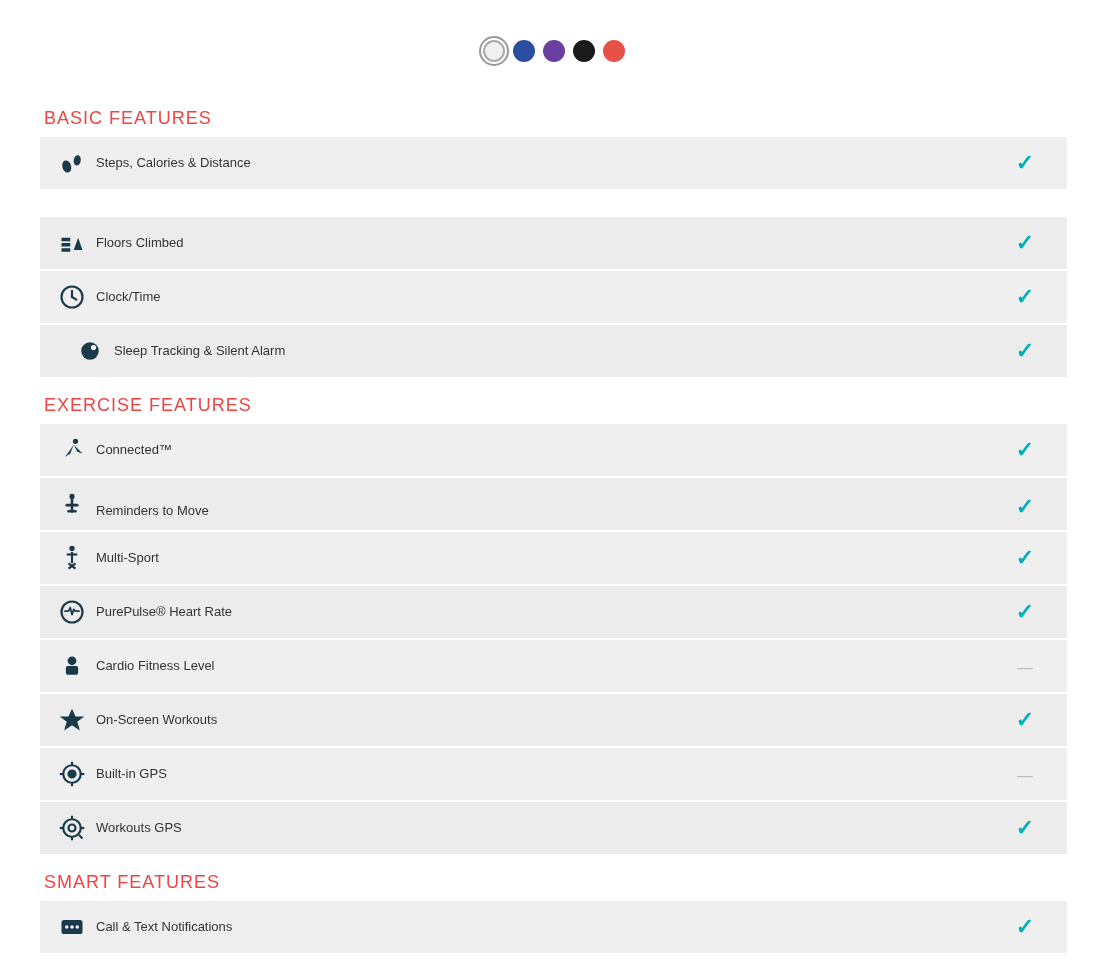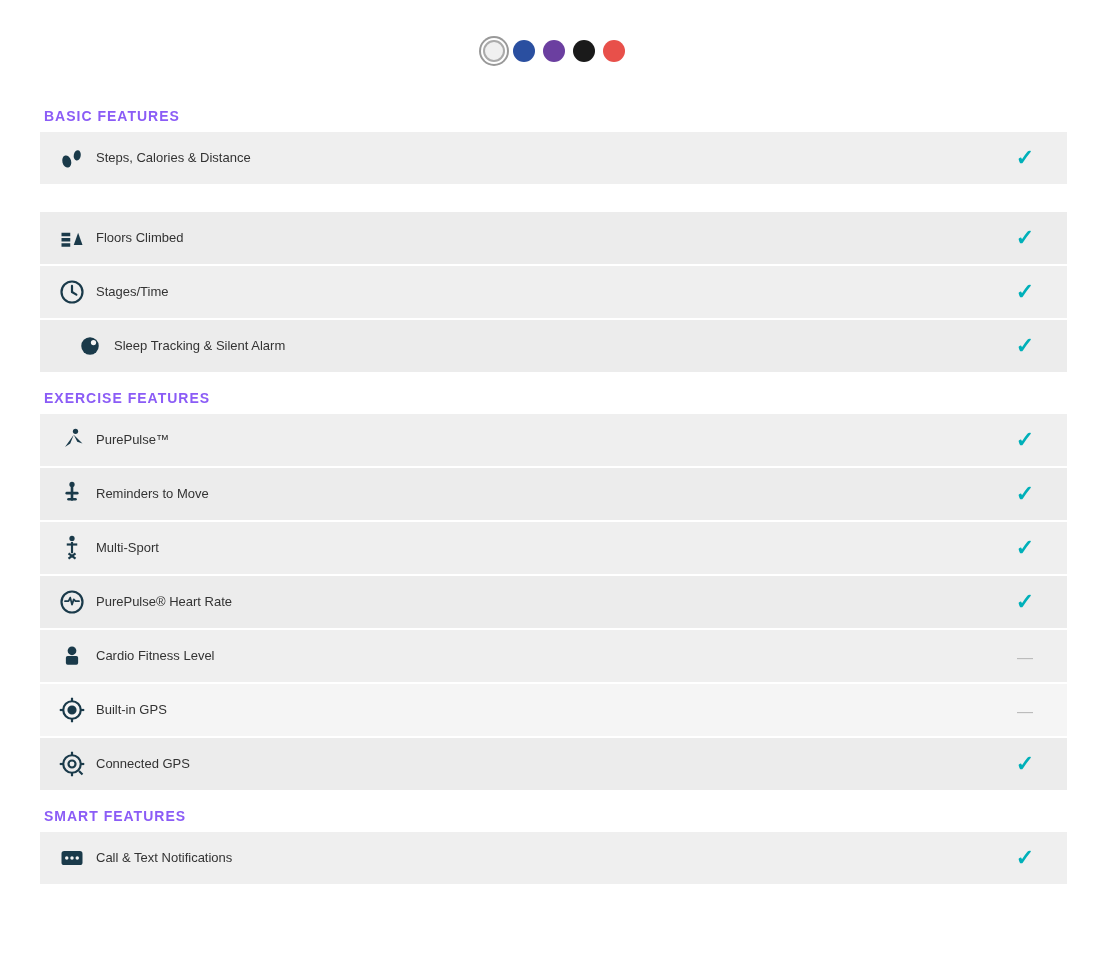--- a/index.html
+++ b/index.html
@@ -40,23 +40,23 @@
       width: 22px;
       height: 22px;
       border-radius: 50%;
       display: inline-block;
       cursor: pointer;
     }
     .color-swatch.selected {
       box-shadow: 0 0 0 2px #fff, 0 0 0 4px #999;
     }
     .section-header {
-      font-size: 14px;
-      font-weight: 700;
-      color: #8b5cf6;
+      font-size: 18px;
+      font-weight: 400;
+      color: #ef4444;
       letter-spacing: 1px;
       padding: 16px 0 8px 4px;
       text-transform: uppercase;
     }
     .feature-row {
       display: flex;
       align-items: center;
       background: #f5f5f5;
       margin-bottom: 2px;
       padding: 10px 12px;
@@ -148,21 +148,21 @@
           <div class="feature-check"><span class="check-yes"></span></div>
         </div>
         <div class="feature-row">
           <div class="feature-icon">
             <svg class="icon-svg" viewBox="0 0 32 32" fill="none" stroke="#1a3a4a" stroke-width="2.5">
               <circle cx="16" cy="16" r="12" fill="none" stroke="#1a3a4a" stroke-width="2.5"></circle>
               <line x1="16" y1="16" x2="16" y2="9" stroke="#1a3a4a" stroke-width="2.5" stroke-linecap="round"></line>
               <line x1="16" y1="16" x2="21" y2="19" stroke="#1a3a4a" stroke-width="2.5" stroke-linecap="round"></line>
             </svg>
           </div>
-          <div class="feature-label">Stages/Time</div>
+          <div class="feature-label">Clock/Time</div>
           <div class="feature-check"><span class="check-yes"></span></div>
         </div>
         <div class="feature-row" style="background: rgb(236, 236, 236); padding-left: 30px;">
           <div class="feature-icon">
             <svg class="icon-svg" viewBox="0 0 32 32" fill="#1a3a4a">
               <circle cx="16" cy="16" r="10"></circle>
               <circle cx="20" cy="12" r="3" fill="#f5f5f5"></circle>
             </svg>
           </div>
           <div class="feature-label">Sleep Tracking &amp; Silent Alarm</div>
@@ -171,24 +171,24 @@
       </div>
       <div>
         <div class="section-header">EXERCISE FEATURES</div>
         <div class="feature-row">
           <div class="feature-icon">
             <svg class="icon-svg" viewBox="0 0 32 32" fill="#1a3a4a">
               <circle cx="20" cy="6" r="3"></circle>
               <path d="M18 10 L14 20 L8 24 M18 10 L22 18 L28 20 M14 20 L12 28"></path>
             </svg>
           </div>
-          <div class="feature-label">PurePulse™</div>
-          <div class="feature-check"><span class="check-yes"></span></div>
-        </div>
-        <div class="feature-row" style="background: rgb(236, 236, 236);">
+          <div class="feature-label">Connected™</div>
+          <div class="feature-check"><span class="check-yes"></span></div>
+        </div>
+        <div class="feature-row" style="background: rgb(236, 236, 236); align-items: flex-end;">
           <div class="feature-icon">
             <svg class="icon-svg" viewBox="0 0 32 32" fill="#1a3a4a">
               <circle cx="16" cy="5" r="3"></circle>
               <line x1="16" y1="8" x2="16" y2="22" stroke="#1a3a4a" stroke-width="3" stroke-linecap="round"></line>
               <line x1="10" y1="15" x2="22" y2="15" stroke="#1a3a4a" stroke-width="3" stroke-linecap="round"></line>
               <line x1="12" y1="22" x2="16" y2="22" stroke="#1a3a4a" stroke-width="3" stroke-linecap="round"></line>
               <line x1="20" y1="22" x2="16" y2="22" stroke="#1a3a4a" stroke-width="3" stroke-linecap="round"></line>
             </svg>
           </div>
           <div class="feature-label">Reminders to Move</div>
@@ -220,20 +220,29 @@
         <div class="feature-row">
           <div class="feature-icon">
             <svg class="icon-svg" viewBox="0 0 32 32" fill="#1a3a4a">
               <circle cx="16" cy="10" r="5"></circle>
               <rect x="9" y="16" width="14" height="10" rx="2"></rect>
               <rect x="13" y="19" width="6" height="2"></rect>
             </svg>
           </div>
           <div class="feature-label">Cardio Fitness Level</div>
           <div class="feature-check"><span class="check-no"></span></div>
+        </div>
+        <div class="feature-row" style="background: rgb(236, 236, 236);">
+          <div class="feature-icon">
+            <svg class="icon-svg" viewBox="0 0 32 32" fill="#1a3a4a">
+              <polygon points="16,3 20,12 30,12 22,18 25,28 16,22 7,28 10,18 2,12 12,12"></polygon>
+            </svg>
+          </div>
+          <div class="feature-label">On-Screen Workouts</div>
+          <div class="feature-check"><span class="check-yes"></span></div>
         </div>
         <div class="feature-row">
           <div class="feature-icon">
             <svg class="icon-svg" viewBox="0 0 32 32" fill="none" stroke="#1a3a4a" stroke-width="2.5">
               <circle cx="16" cy="16" r="10"></circle>
               <circle cx="16" cy="16" r="4" fill="#1a3a4a"></circle>
               <line x1="16" y1="6" x2="16" y2="2"></line>
               <line x1="16" y1="30" x2="16" y2="26"></line>
               <line x1="6" y1="16" x2="2" y2="16"></line>
               <line x1="30" y1="16" x2="26" y2="16"></line>
@@ -247,21 +256,21 @@
             <svg class="icon-svg" viewBox="0 0 32 32" fill="none" stroke="#1a3a4a" stroke-width="2.5">
               <circle cx="16" cy="16" r="10"></circle>
               <circle cx="16" cy="16" r="4" fill="none" stroke="#1a3a4a" stroke-width="2.5"></circle>
               <line x1="16" y1="6" x2="16" y2="2"></line>
               <line x1="16" y1="30" x2="16" y2="26"></line>
               <line x1="6" y1="16" x2="2" y2="16"></line>
               <line x1="30" y1="16" x2="26" y2="16"></line>
               <line x1="24" y1="24" x2="28" y2="28"></line>
             </svg>
           </div>
-          <div class="feature-label">Connected GPS</div>
+          <div class="feature-label">Workouts GPS</div>
           <div class="feature-check"><span class="check-yes"></span></div>
         </div>
       </div>
       <div>
         <div class="section-header">SMART FEATURES</div>
         <div class="feature-row">
           <div class="feature-icon">
             <svg class="icon-svg" viewBox="0 0 32 32" fill="#1a3a4a">
               <rect x="4" y="8" width="24" height="16" rx="3"></rect>
               <circle cx="10" cy="16" r="2" fill="#f5f5f5"></circle>

